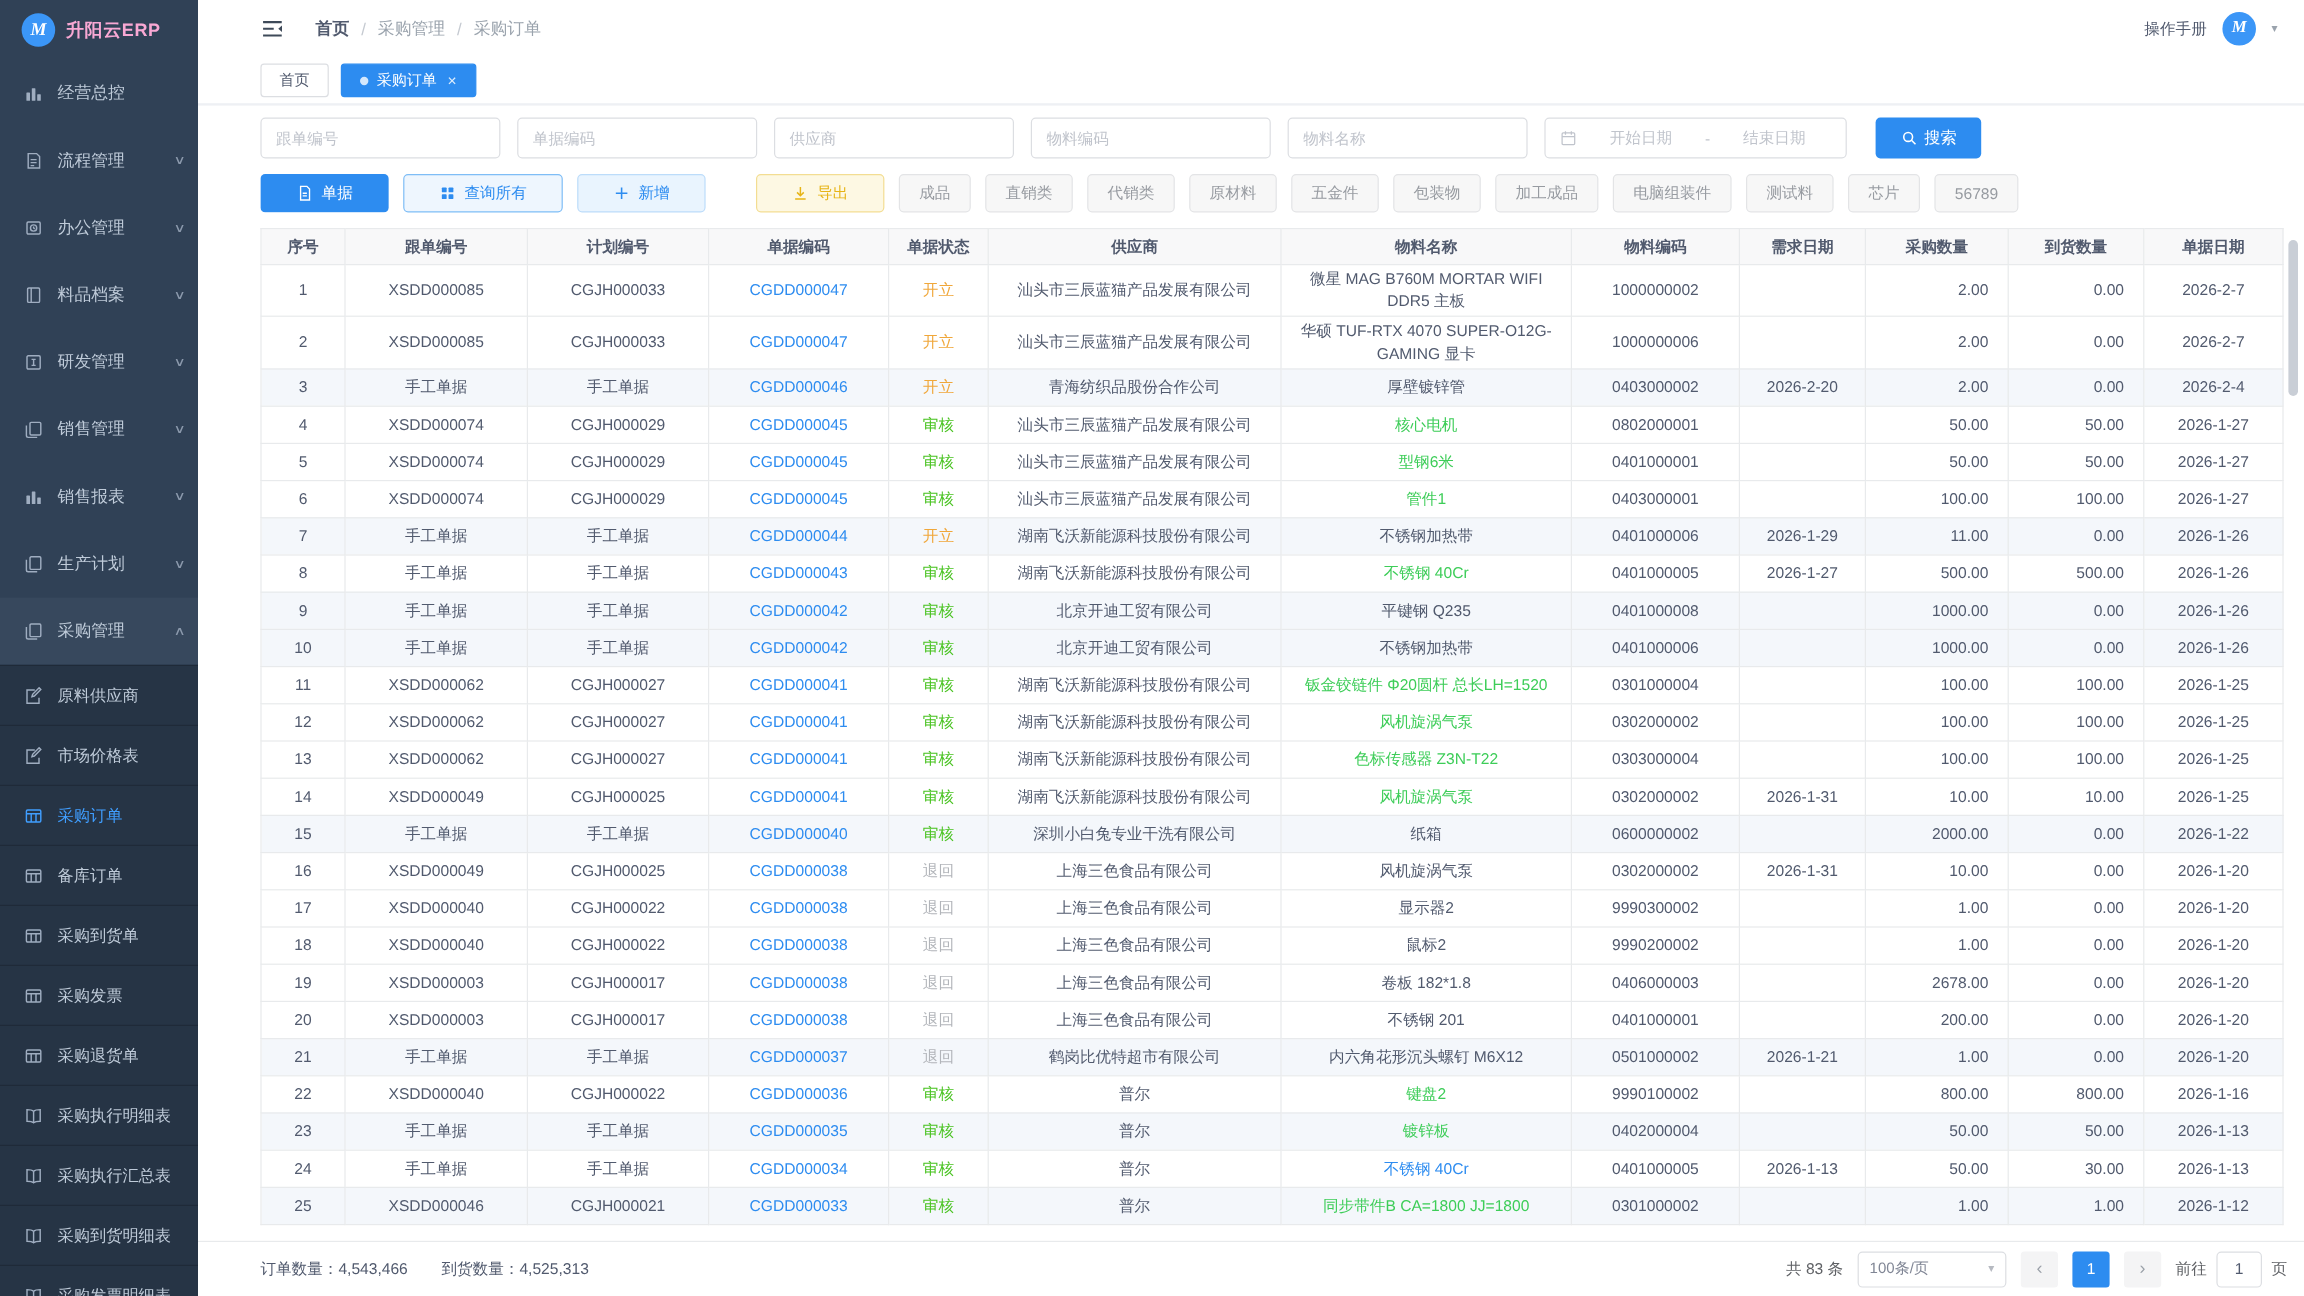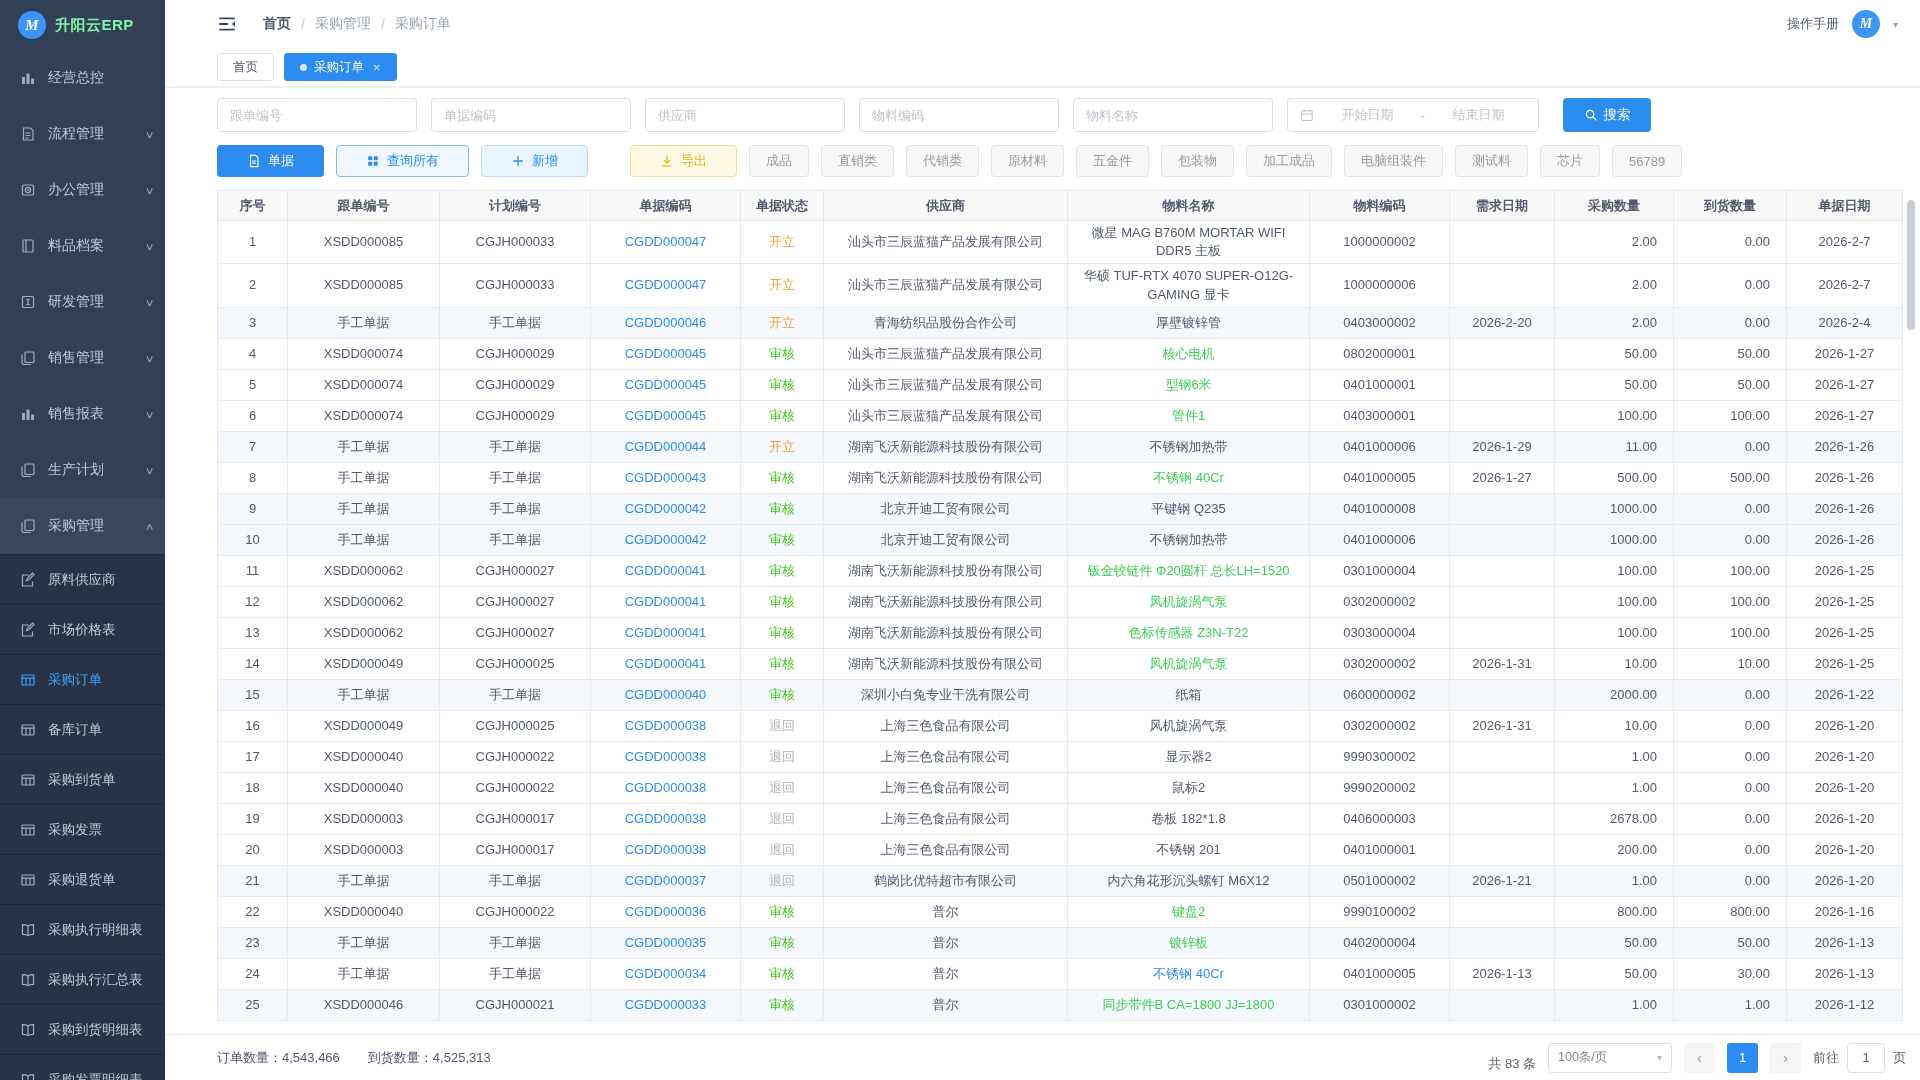--- a/index.html
+++ b/index.html
@@ -4,21 +4,21 @@
 <style>
   * { box-sizing: border-box; margin: 0; padding: 0; }
   html,body { width:1920px; height:1080px; overflow:hidden; }
   body { font-family:"Liberation Sans","DejaVu Sans",sans-serif; font-size:13px; color:#515a6e; background:#fff; }
   .app { display:flex; width:1920px; height:1080px; }
 
   
   .sidebar { width:165px; min-width:165px; background:#304156; color:#bfcbd9; display:flex; flex-direction:column; overflow:hidden; }
   .logo { height:50px; display:flex; align-items:center; padding-left:18px; gap:9px; }
   .logo-circle { width:28px; height:28px; border-radius:50%; background:#3b96f7; color:#fff; display:flex; align-items:center; justify-content:center; font-style:italic; font-weight:bold; font-family:"Liberation Serif",serif; font-size:15px; flex:none; }
-  .logo-text { color:#86efac; font-size:15px; font-weight:bold; letter-spacing:.5px; }
+  .logo-text { color:#f9a8d4; font-size:15px; font-weight:bold; letter-spacing:.5px; }
   .menu { flex:1; overflow:hidden; }
   .menu-item { height:56px; display:flex; align-items:center; padding:0 12px 0 20px; gap:12px; font-size:14px; cursor:pointer; }
   .menu-item .icon { width:16px; height:16px; color:#9fadc0; flex:none; }
   .menu-item .icon svg { width:16px; height:16px; display:block; }
   .menu-item .label { white-space:nowrap; }
   .menu-item .caret { margin-left:auto; font-size:10px; color:#8b99ac; transform:scaleX(1.4); }
   .menu-item.expanded { background:#37485d; }
   .submenu { background:#263445; }
   .submenu .menu-item { height:50px; font-size:13.5px; border-top:1px solid rgba(0,0,0,.18); }
   .menu-item.active, .menu-item.active .icon { color:#409eff; }
@@ -78,21 +78,21 @@
   .st-open { color:#f0a73a; }
   .st-ok { color:#49c321; }
   .st-back { color:#b2b5ba; }
   .it-green { color:#3dcd58; }
   .it-blue { color:#2d8cf0; }
 
   .v-scrollbar { position:absolute; right:5px; top:112px; width:8px; height:130px; background:#c9ced6; border-radius:4px; cursor:pointer; }
 
   .footer { height:46px; border-top:1px solid #e8eaec; display:flex; align-items:center; padding:0 14px 0 52px; font-size:13px; color:#515a6e; background:#fff; flex:none; }
   .totals { display:flex; gap:28px; }
-  .pager { margin-left:auto; display:flex; align-items:flex-end; gap:12px; color:#606266; }
+  .pager { margin-left:auto; display:flex; align-items:center; gap:12px; color:#606266; }
   .page-size { width:124px; height:30px; border:1px solid #dcdee2; border-radius:4px; display:flex; align-items:center; justify-content:space-between; padding:0 9px; font-size:12.5px; color:#808695; cursor:pointer; }
   .page-size .sel-caret { font-size:10px; color:#b6bac1; }
   .pg-btn { width:31px; height:30px; background:#f4f4f5; border:none; border-radius:3px; display:flex; align-items:center; justify-content:center; color:#9aa0a8; font-size:15px; cursor:pointer; font-family:inherit; }
   .pg-cur { width:31px; height:30px; background:#2d8cf0; border-radius:3px; color:#fff; display:flex; align-items:center; justify-content:center; font-size:13px; cursor:pointer; }
   .goto { display:flex; align-items:center; gap:8px; }
   .goto-input { width:38px; height:30px; border:1px solid #dcdee2; border-radius:4px; text-align:center; font-size:13px; color:#515a6e; outline:none; font-family:inherit; }
 </style>
 </head>
 <body>
 

